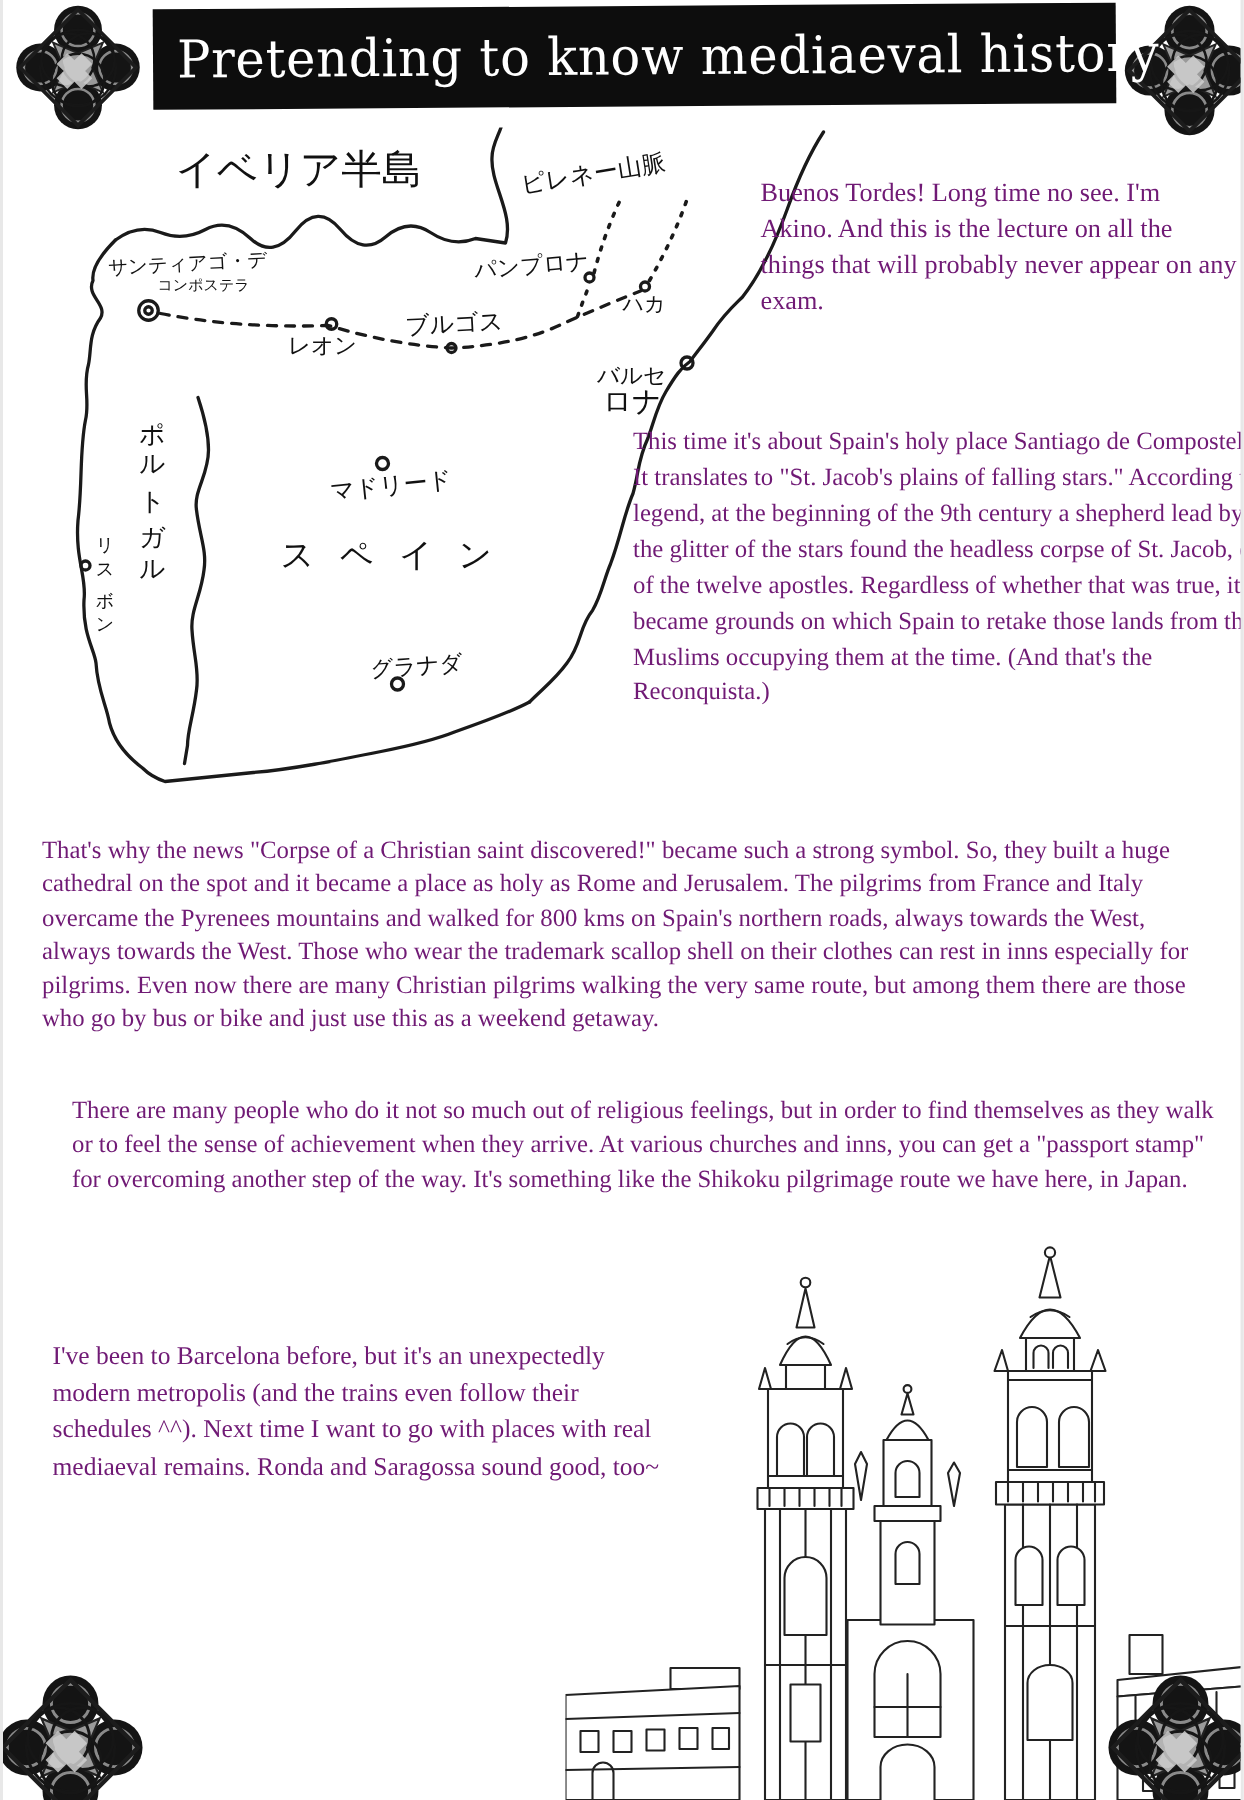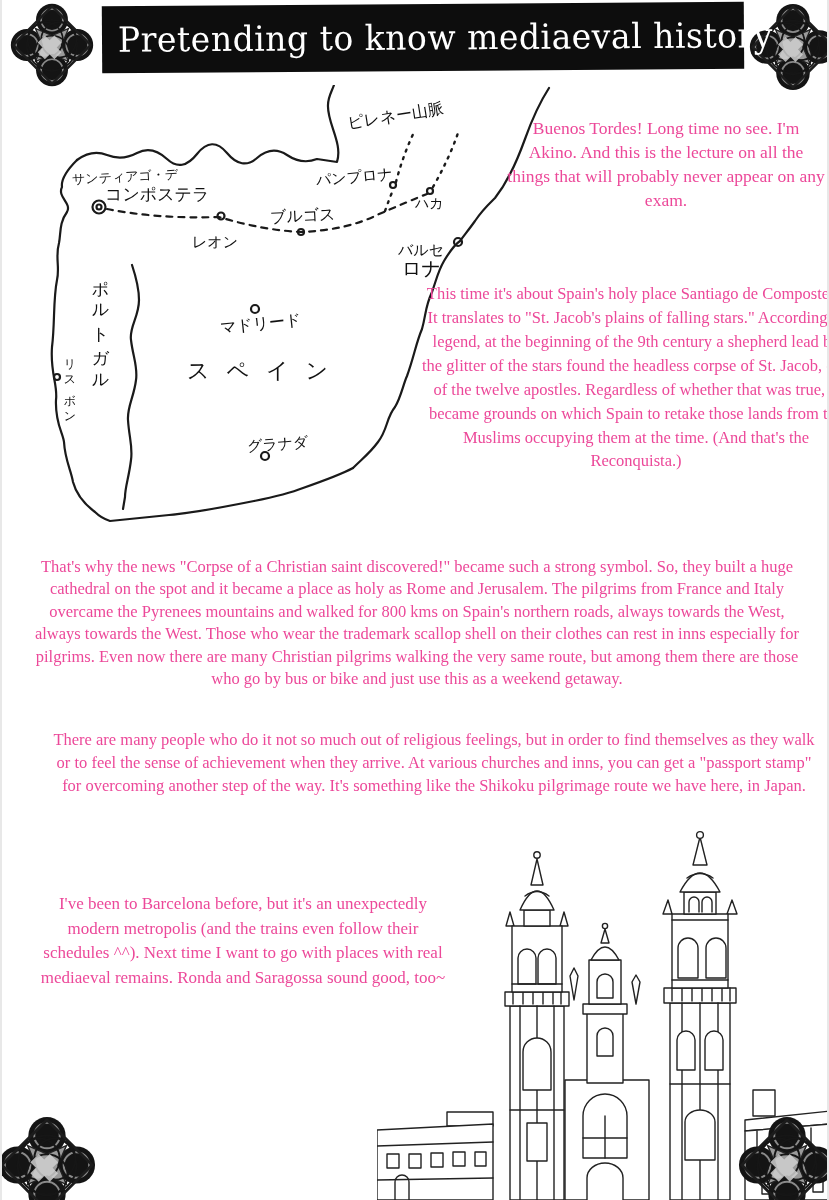--- a/index.html
+++ b/index.html
@@ -13,22 +13,22 @@
   .banner{
     position:absolute;left:100px;top:4px;width:642px;height:67px;
     background:#0d0d0d;transform:rotate(-0.4deg);
     display:flex;align-items:center;gap:10px;padding-left:6px;box-sizing:border-box;
   }
   .banner-title{
     color:#ffffff;font-family:"DejaVu Serif",serif;font-size:33px;
     letter-spacing:0.5px;white-space:nowrap;transform:scaleY(1.05);
   }
   .para{
-    position:absolute;text-align:center;line-height:1.38;
-    font-family:"Liberation Serif",serif;color:#ec4899;
+    position:absolute;text-align:left;line-height:1.38;
+    font-family:"Liberation Serif",serif;color:#701a75;
   }
   .p1{left:505px;top:116px;width:318px;font-size:17.5px;}
   .p2{left:420px;top:282px;width:428px;font-size:16.5px;line-height:1.45;}
   .p3{left:26px;top:556px;width:778px;font-size:16.5px;line-height:1.36;}
   .p4{left:30px;top:729px;width:772px;font-size:16.5px;line-height:1.38;margin-left:16px;}
   .p5{left:33px;top:892px;width:416px;font-size:17px;line-height:1.45;}
   .jp{
     position:absolute;font-family:"DejaVu Sans",sans-serif;color:#111;
     white-space:nowrap;line-height:1;
   }
@@ -103,27 +103,28 @@
     <circle cx="204" cy="131" r="3.5"></circle>
     <circle cx="284" cy="147" r="3"></circle>
     <circle cx="376" cy="100" r="3"></circle>
     <circle cx="413" cy="106" r="3"></circle>
     <circle cx="441" cy="157" r="4"></circle>
     <circle cx="238" cy="224" r="4"></circle>
     <circle cx="248" cy="371" r="4"></circle>
     <circle cx="40" cy="292" r="3"></circle>
   </svg>
 
+  <span class="jp" style="left:115px;top:100px;font-size:27px">イベリア半島</span>
   <span class="jp" style="left:345px;top:108px;font-size:16px;transform:rotate(-9deg)">ピレネー山脈</span>
   <span class="jp" style="left:70px;top:170px;font-size:13px;transform:rotate(-3deg)">サンティアゴ・デ</span>
-  <span class="jp" style="left:103px;top:186px;font-size:17px">コンポステラ</span>
+  <span class="jp" style="left:103px;top:186px;font-size:10px">コンポステラ</span>
   <span class="jp" style="left:314px;top:170px;font-size:15px;transform:rotate(-5deg)">パンプロナ</span>
   <span class="jp" style="left:413px;top:196px;font-size:14px">ハカ</span>
   <span class="jp" style="left:268px;top:208px;font-size:16px;transform:rotate(-3deg)">ブルゴス</span>
-  <span class="jp" style="left:190px;top:235px;font-size:15px">レオン</span>
+  <span class="jp" style="left:190px;top:223px;font-size:15px">レオン</span>
   <span class="jp" style="left:396px;top:243px;font-size:15px">バルセ</span>
   <span class="jp" style="left:400px;top:259px;font-size:19px">ロナ</span>
   <span class="jp vert" style="left:90px;top:268px;font-size:17px">ポルトガル</span>
   <span class="jp vert" style="left:62px;top:350px;font-size:12px">リスボン</span>
   <span class="jp" style="left:218px;top:316px;font-size:16px;transform:rotate(-6deg)">マドリード</span>
   <span class="jp" style="left:185px;top:360px;font-size:22px;letter-spacing:17px">スペイン</span>
   <span class="jp" style="left:245px;top:437px;font-size:15px;transform:rotate(-4deg)">グラナダ</span>
 
   <div class="para p1">Buenos Tordes! Long time no see. I'm Akino. And this is the lecture on all the things that will probably never appear on any exam.</div>
   <div class="para p2">This time it's about Spain's holy place Santiago de Compostela. It translates to "St. Jacob's plains of falling stars." According to legend, at the beginning of the 9th century a shepherd lead by the glitter of the stars found the headless corpse of St. Jacob, one of the twelve apostles. Regardless of whether that was true, it became grounds on which Spain to retake those lands from the Muslims occupying them at the time. (And that's the Reconquista.)</div>

